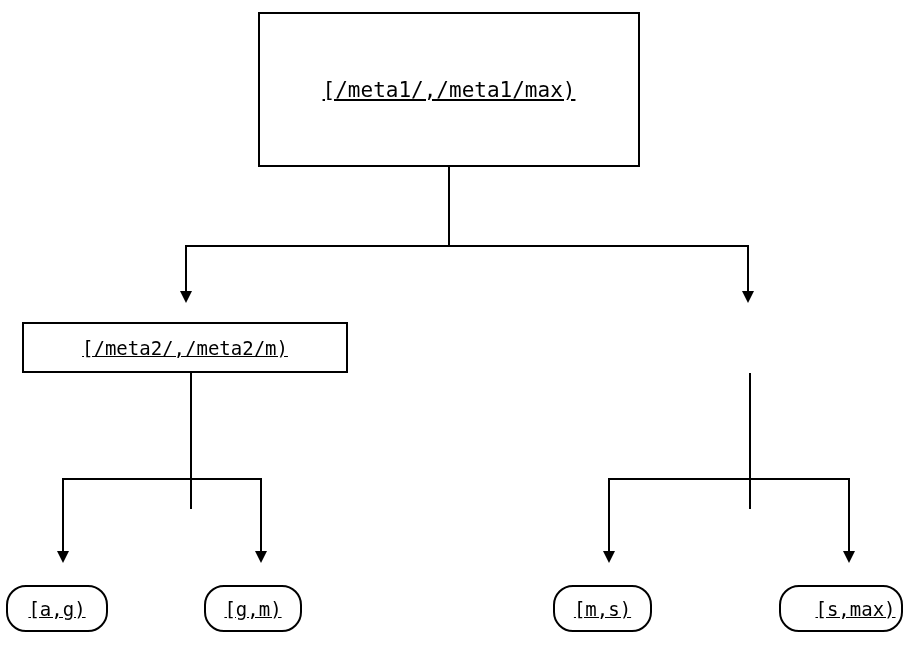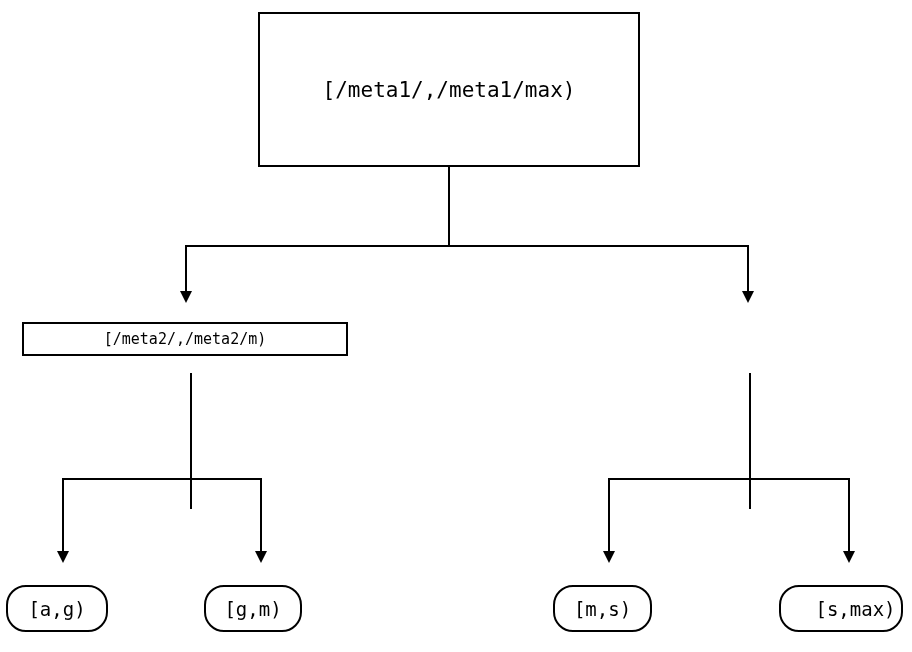--- a/index.html
+++ b/index.html
@@ -20,34 +20,35 @@
     position: absolute;
     box-sizing: border-box;
     border: 2px solid #000000;
     background: #ffffff;
     display: flex;
     align-items: center;
     justify-content: center;
     color: #000000;
     white-space: pre;
     letter-spacing: 0px;
+    text-decoration: underline;
   }
   .node-root {
     left: 258px;
     top: 12px;
     width: 382px;
     height: 155px;
     font-size: 21px;
   }
   .node-l2-left {
     left: 22px;
     top: 322px;
     width: 326px;
-    height: 34px;
-    font-size: 15px;
+    height: 51px;
+    font-size: 19px;
   }
   .node-l2-right {
     left: 578px;
     top: 322px;
     width: 325px;
     height: 51px;
     font-size: 19px;
   }
   .node-leaf {
     top: 585px;

